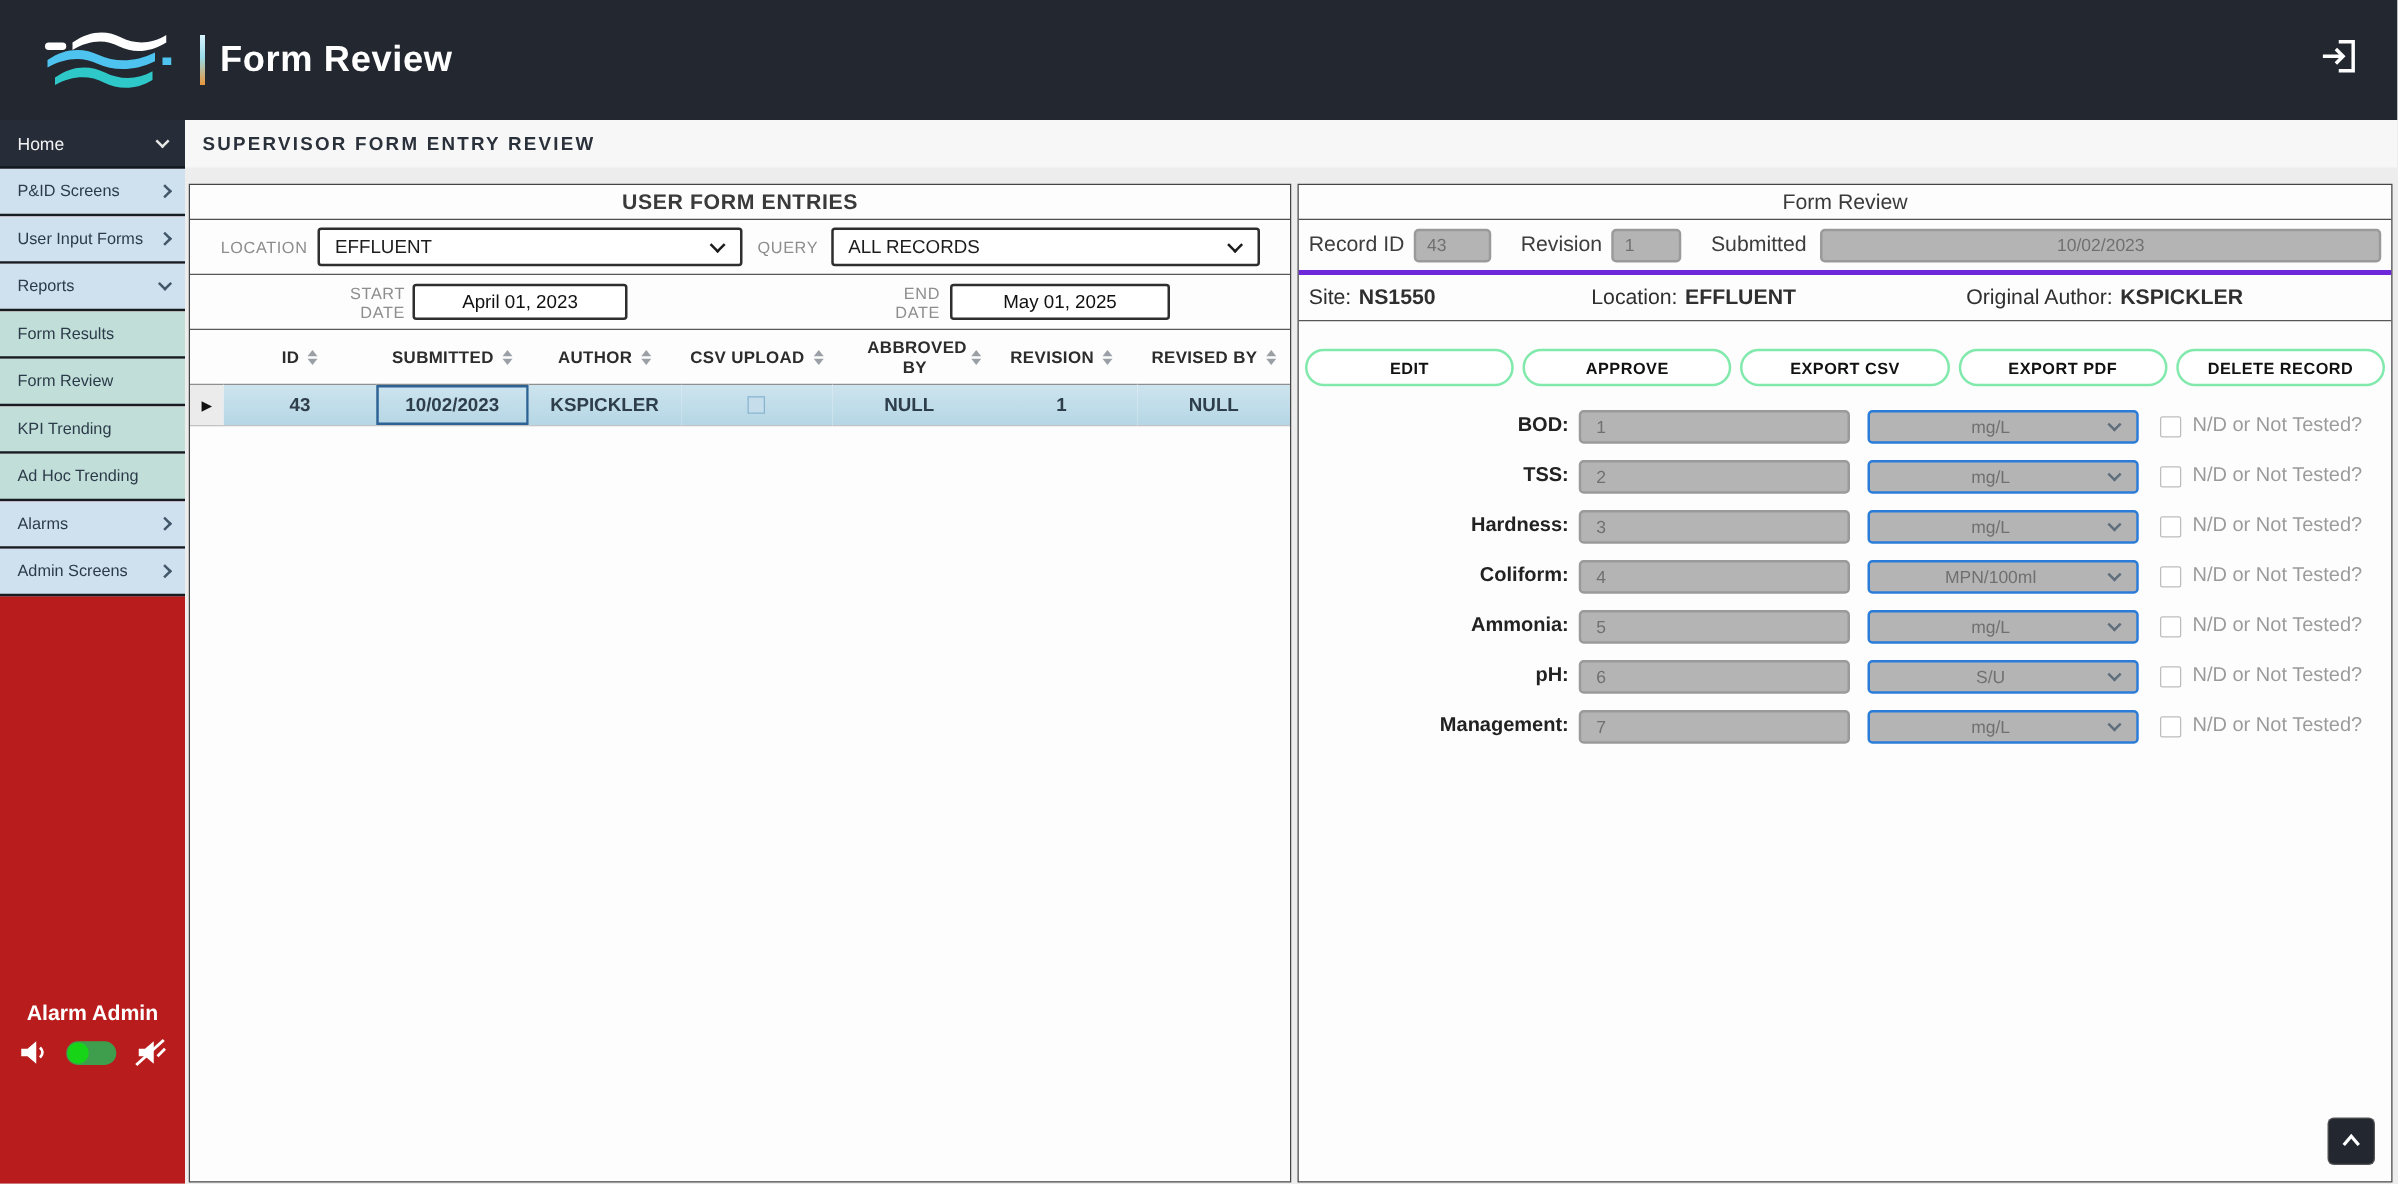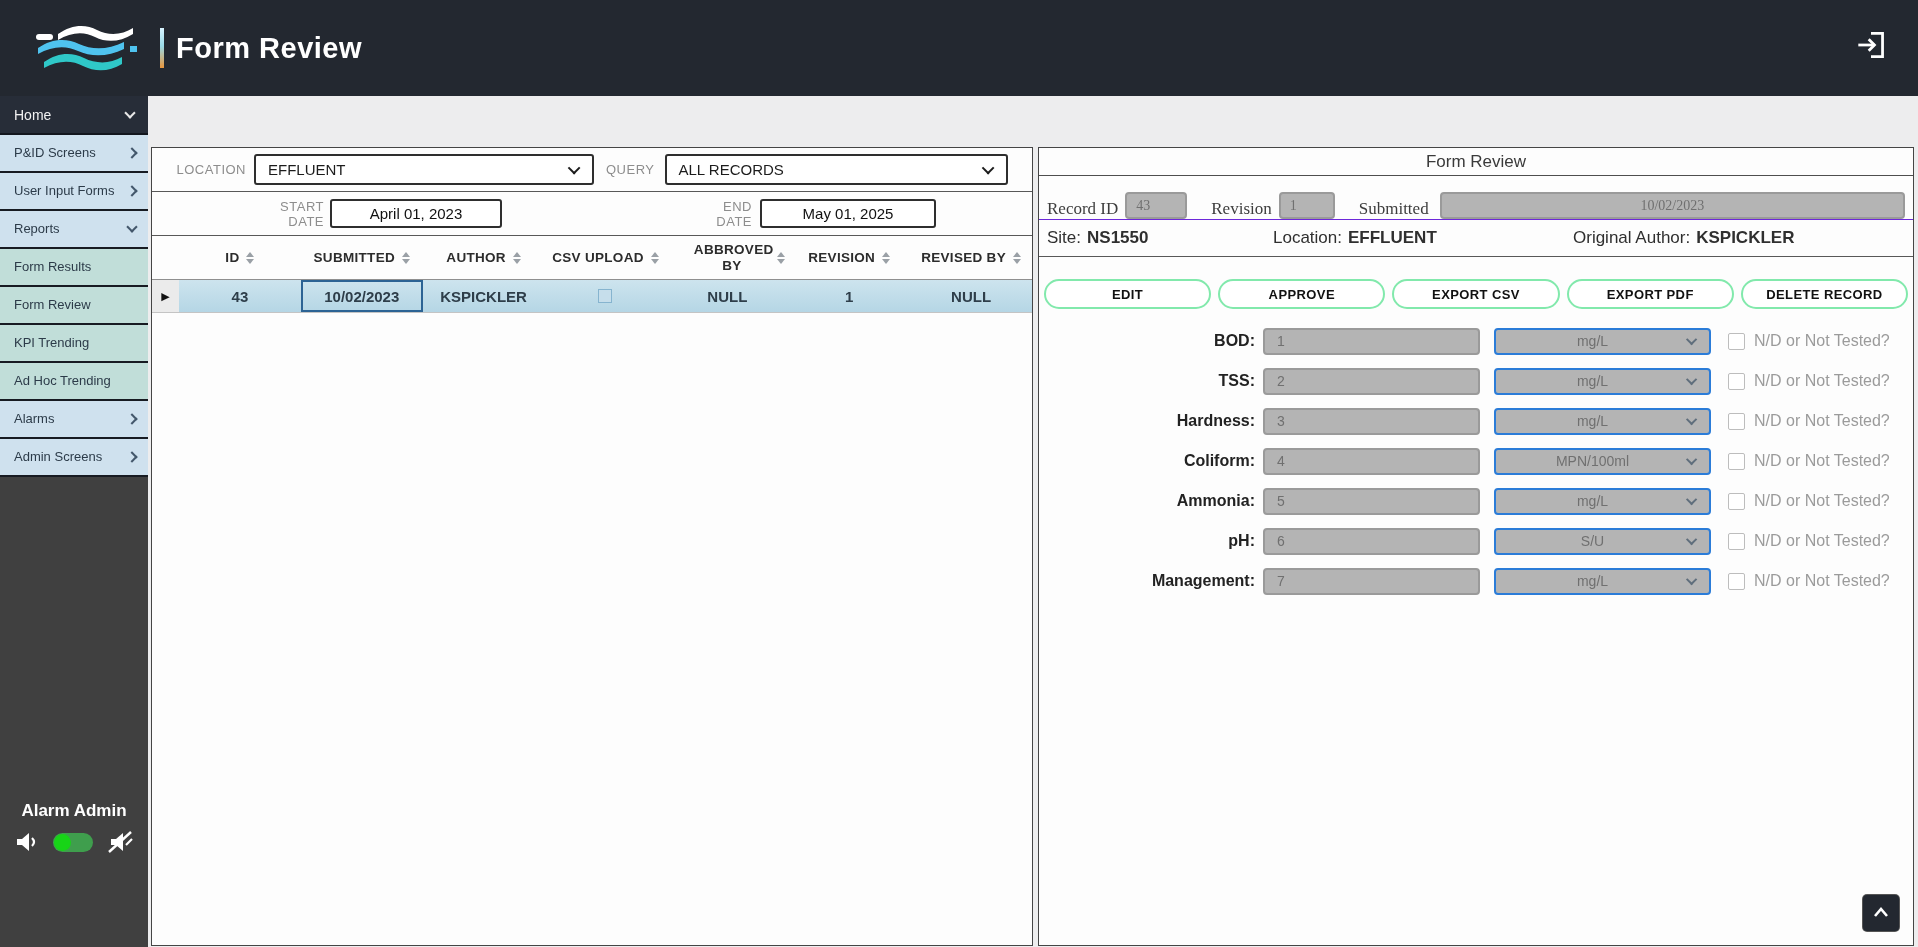--- a/index.html
+++ b/index.html
@@ -11,21 +11,21 @@
   header { position:absolute; left:0; top:0; width:1918px; height:96px;
            background:#232830; display:flex; align-items:center; }
   .logo { margin-left:34px; width:104px; height:52px; }
   .title-wrap { display:flex; align-items:center; margin-left:22px; gap:12px; height:44px; }
   .title-bar { width:4px; height:40px; background:linear-gradient(#d8f4ff 0%, #9adbe8 45%, #e8963c 100%); }
   .app-title { color:#fff; font-size:29px; font-weight:bold; letter-spacing:.5px; }
   .exit-btn { position:absolute; right:32px; top:30px; width:30px; height:30px; cursor:pointer; }
 
   
   aside { position:absolute; left:0; top:96px; width:148px; height:851px;
-          background:#404040; }
+          background:#b91c1c; }
   .home-row { height:39px; background:#272d38; color:#f2f2f2; font-size:14px;
               display:flex; align-items:center; padding:0 14px 0 14px;
               border-bottom:2px solid #13171e; }
   .home-row .hlabel { flex:1; }
   .side-item { height:38px; display:flex; align-items:center; padding:0 12px 0 14px;
                font-size:13px; color:#2c3b49; border-bottom:2px solid #171b22; cursor:pointer; }
   .side-item .side-label { flex:1; line-height:1.15; }
   .side-item.blue { background:#cfe1ee; }
   .side-item.teal { background:#c1ded9; }
   .side-item.tall { height:50px; }
@@ -82,22 +82,22 @@
   .gut-h { background:#fdfdfd; border-bottom:1px solid #8f8f8f; }
   .gut-c { background:#ebebeb; border-bottom:1px solid #c4c4c4; display:flex; align-items:center;
            justify-content:center; font-size:11px; color:#111; }
   .td { height:33px; background:linear-gradient(#cde4ee,#b5d6e5); border-bottom:1px solid #c4c4c4;
         display:flex; align-items:center; justify-content:center; font-size:15px; font-weight:600;
         color:#2e3e4a; }
   .td.sel { box-shadow:inset 0 0 0 2px #2c6394; }
   .row-check { width:14px; height:14px; border:1px solid #86b4cf; background:#c6deeb; }
 
   
-  .record-row { height:44px; border-bottom:1px solid #6d28d9; display:flex; align-items:flex-end;
-                padding:0 8px 0 8px; font-size:17px; color:#3d3d3d;font-family:Liberation Serif, serif; }
+  .record-row { height:44px; border-bottom:4px solid #6d28d9; display:flex; align-items:center;
+                padding:0 8px 0 8px; font-size:17px; color:#3d3d3d; }
   .gray-input { background:#b4b4b4; border:2px solid #9a9a9a; border-radius:4px; height:27px;
                 display:flex; align-items:center; font-size:14px; color:#707070; }
   .site-row { height:37px; border-bottom:1px solid #585858; display:flex; align-items:center;
               font-size:17px; color:#2f2f2f; }
   .site-row b { font-weight:bold; }
   .seg { display:flex; gap:6px; }
   .btn-row { margin:22px 5px 0 5px; display:flex; gap:7px; }
   .pill-btn { flex:1; height:30px; border-radius:21px; border:2.5px solid #82e9ac; background:#fff;
               font-family:inherit; font-size:13px; font-weight:bold; letter-spacing:.4px; color:#111;
               cursor:pointer; }
@@ -192,22 +192,26 @@
         <svg width="26" height="24" viewBox="0 0 26 24">
           <polygon points="4,9 9,9 16,3 16,21 9,15 4,15" fill="#fff"></polygon>
           <line x1="19" y1="15" x2="25" y2="9" stroke="#fff" stroke-width="2.2"></line>
           <line x1="2" y1="22" x2="24" y2="2" stroke="#fff" stroke-width="2.4"></line>
         </svg>
       </div>
 
     </div>
   </aside>
 
+  <div class="toolbar">
+    <span>SUPERVISOR FORM ENTRY REVIEW</span>
+  </div>
 
   <section class="panel left">
+    <div class="panel-title">USER FORM ENTRIES</div>
 
     <div class="filter-row">
       <span class="flabel" style="margin-left:24px; width:70px; text-align:right;">LOCATION</span>
       <div class="select" style="margin-left:8px; width:340px;">
         <span class="sel-val">EFFLUENT</span>
         <i class="dd-chev"></i>
       </div>
       <span class="flabel" style="margin-left:12px;">QUERY</span>
       <div class="select" style="margin-left:10px; width:343px;">
         <span class="sel-val">ALL RECORDS</span>

